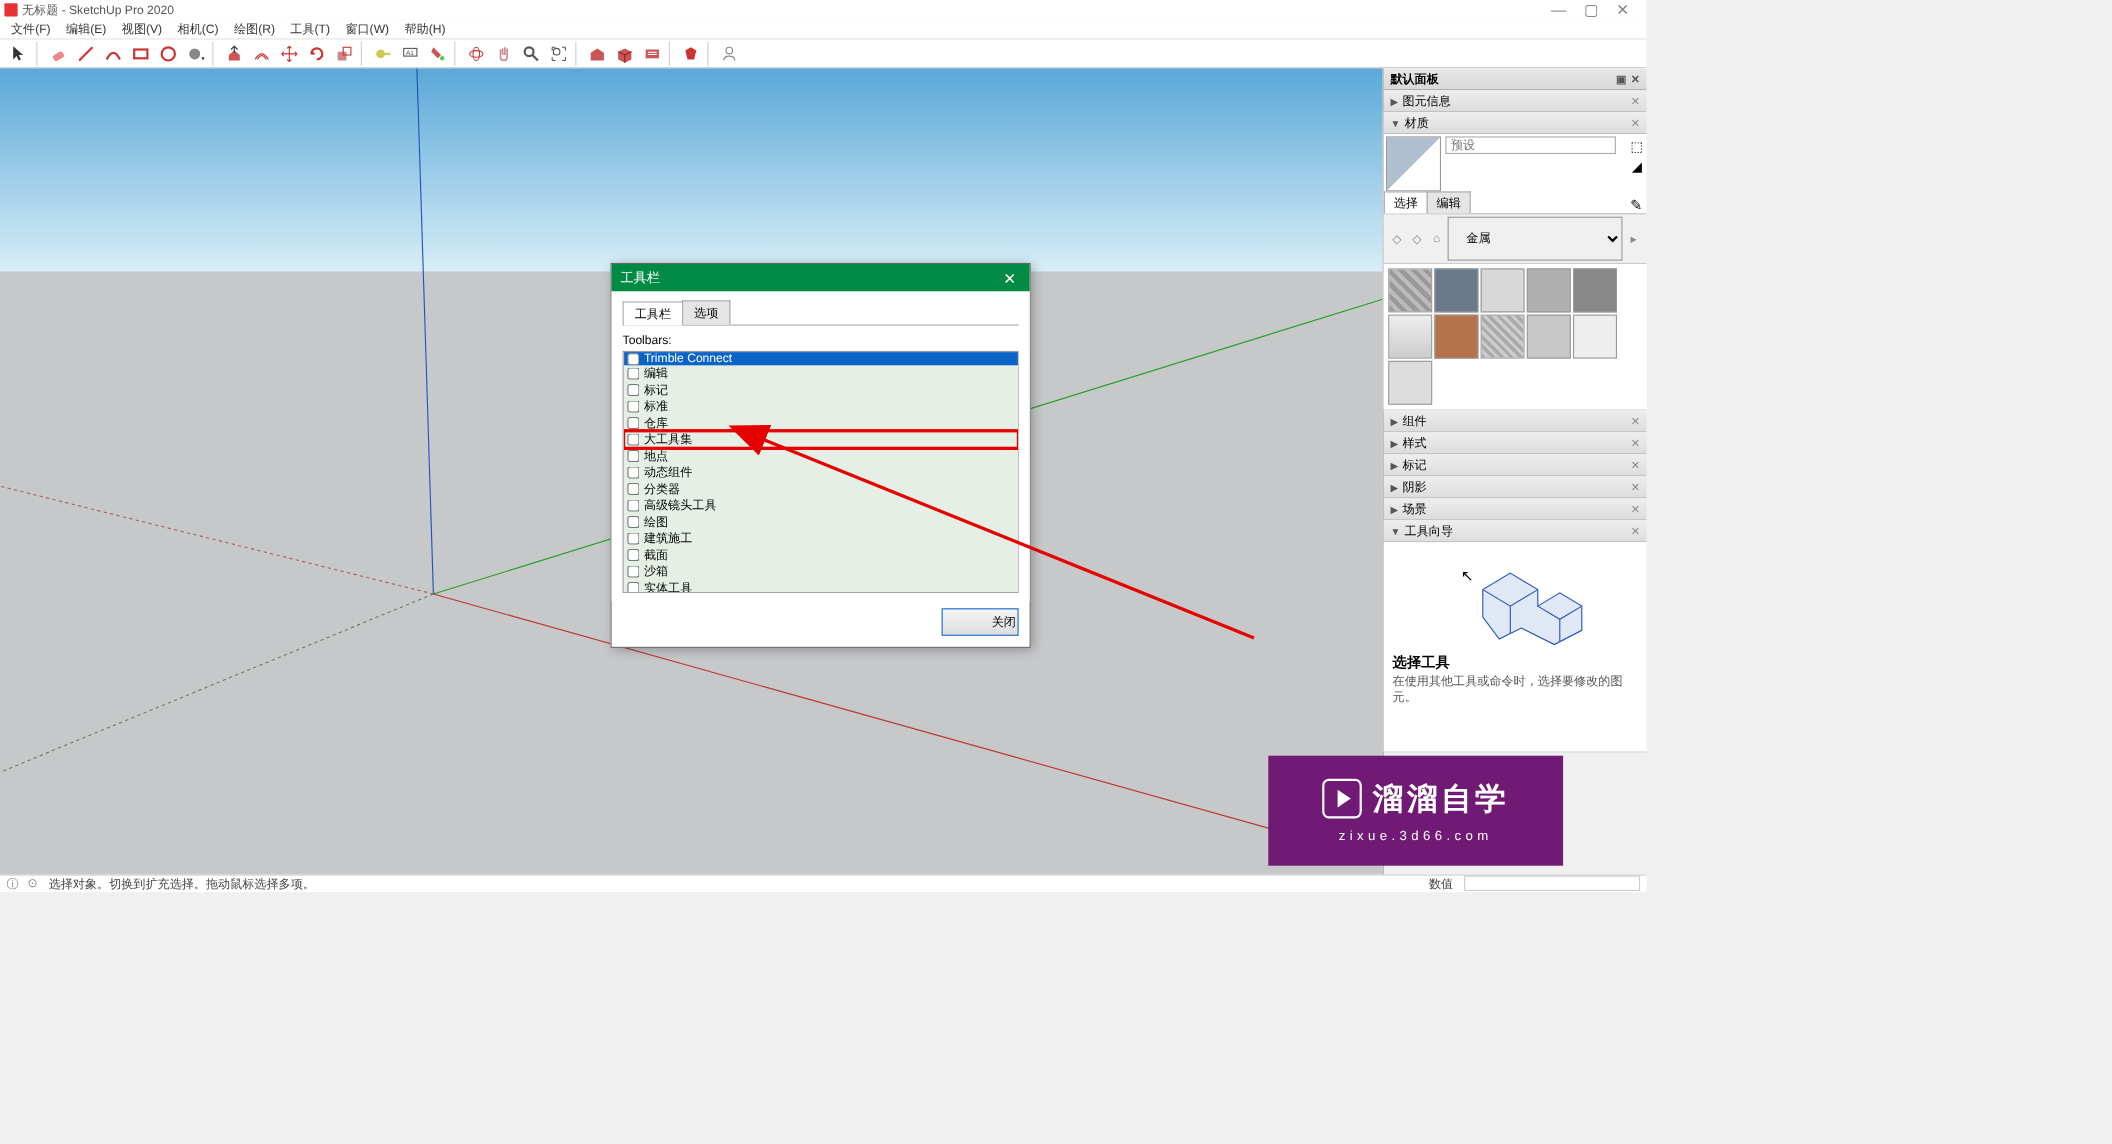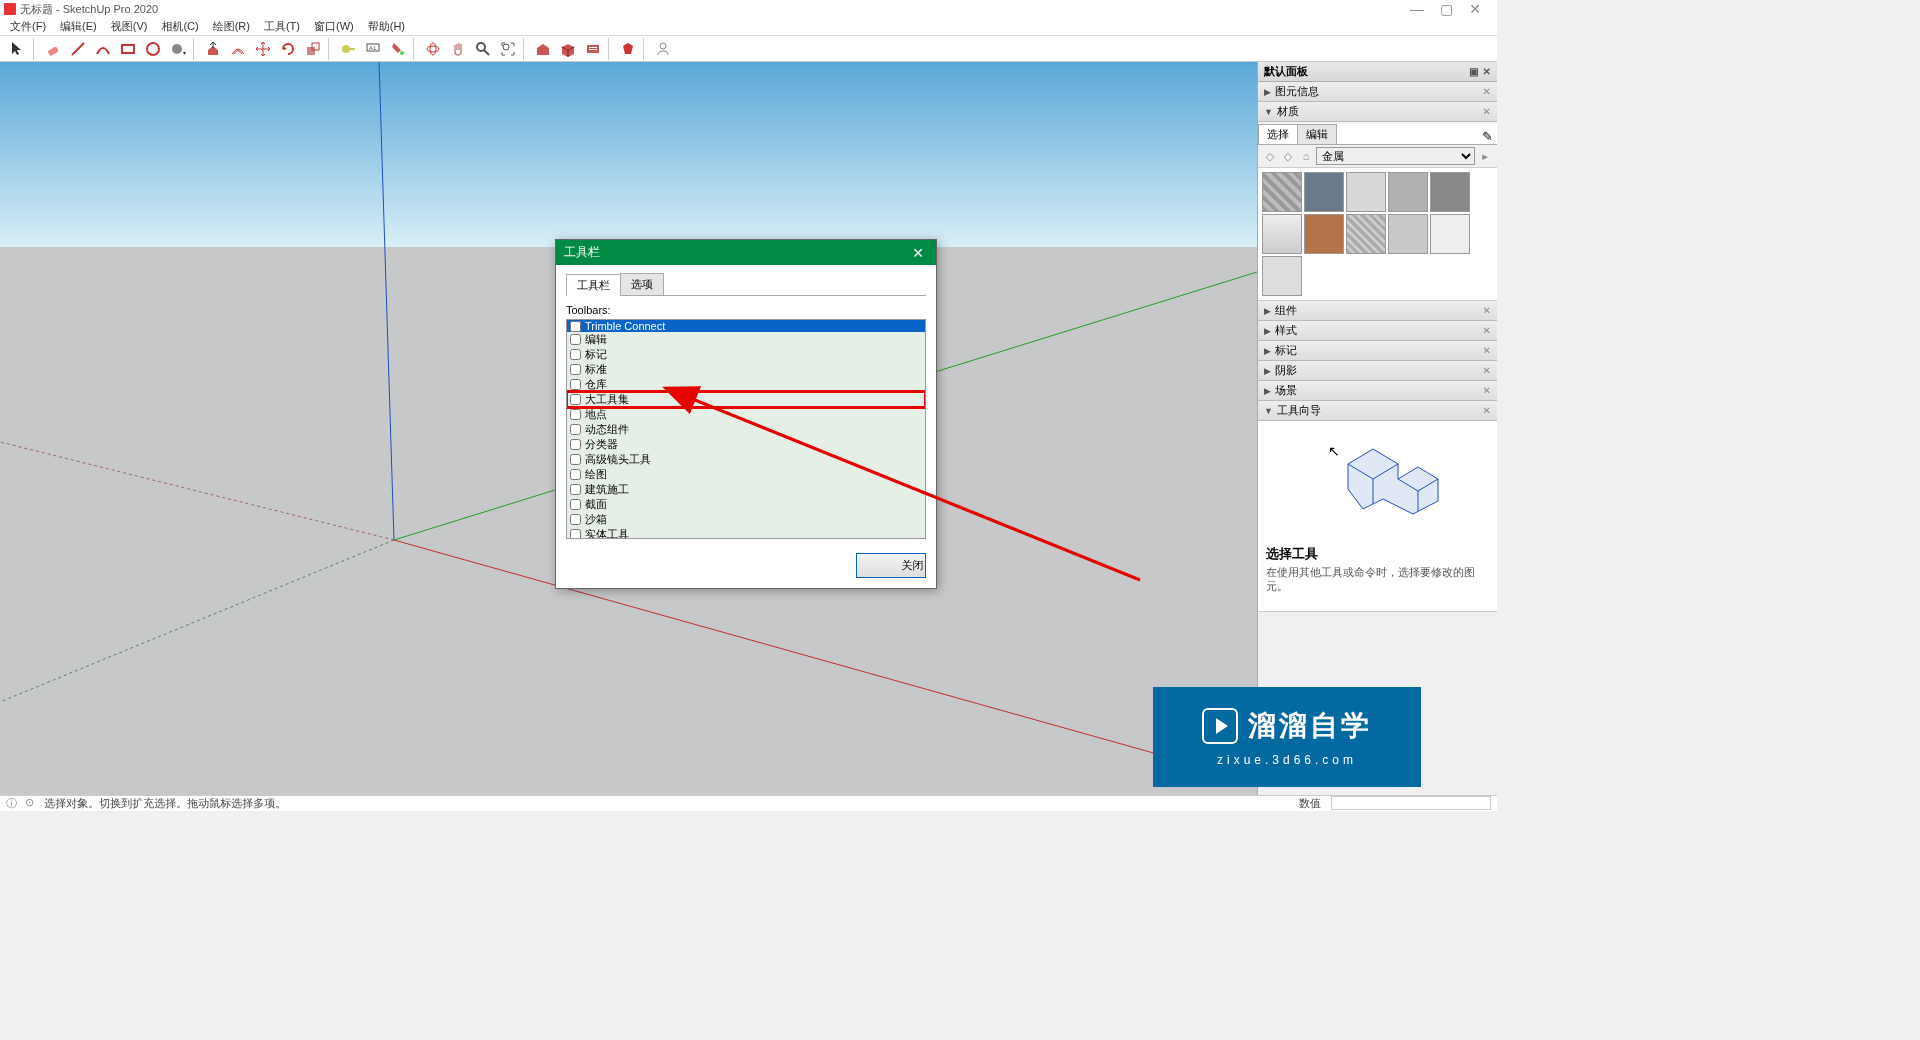--- a/index.html
+++ b/index.html
@@ -42,29 +42,29 @@
     .mat-name-input { flex:1; margin: 2px; }
     .mat-name-input input { width: 95%; border: 1px solid #aaa; font-size: 11px; padding: 1px 4px; margin-bottom: 2px; }
     .mat-side-icons { width: 18px; display:flex; flex-direction:column; align-items:center; gap:4px; padding-top:4px; }
     .mat-side-icons span { font-size:12px; }
     .mat-tabs { display: flex; border-bottom: 1px solid #aaa; margin-top: 2px; align-items: flex-end; }
     .mat-tab { padding: 2px 8px; border: 1px solid #aaa; border-bottom: none; background: #fff; margin-right: -1px; cursor: pointer; }
     .mat-tab.inactive { background: #e5e5e5; }
     .eyedropper { margin-left: auto; margin-right: 4px; font-size: 13px; }
     .mat-nav { display: flex; align-items: center; gap: 2px; padding: 2px 4px; background: #f0f0f0; border-bottom: 1px solid #ccc; }
     .mat-nav .nav-ico { width: 16px; text-align: center; color: #888; cursor: pointer; }
-    .mat-nav select { flex: 1; border: 1px solid #999; font-size: 11px; padding: 1px; }
+    .mat-nav select { flex: 1; border: 1px solid #999; font-size: 11px; padding: 12px; }
     .mat-grid { display: flex; flex-wrap: wrap; gap: 2px; padding: 4px; background: #fff; min-height: 130px; }
     .mat-cell { width: 40px; height: 40px; border: 1px solid #999; }
 
     
     .instructor-body { background: #fff; padding: 8px; height: 190px; position: relative; }
     .instructor-body .cursor-i { position:absolute; left:70px; top:22px; font-size:14px; }
     .instructor-body svg { display:block; margin: 0 auto; }
-    .instructor-body .tool-name { font-weight: bold; margin-top: 26px; font-size: 13px; }
+    .instructor-body .tool-name { font-weight: bold; margin-top: 2px; font-size: 13px; }
     .instructor-body .tool-desc { font-size: 11px; color: #555; margin-top: 2px; line-height: 1.3; }
 
     
     .dialog { position: absolute; left: 555px; top: 239px; width: 382px; background: #fff; border: 1px solid #666; box-shadow: 2px 2px 10px rgba(0,0,0,0.3); }
     .dialog-title { background: #008a44; color: #fff; padding: 4px 8px; display: flex; justify-content: space-between; align-items: center; font-size: 12px; }
     .dialog-title .close { cursor: pointer; font-size: 14px; width: 20px; text-align: center; }
     .dialog-body { padding: 8px 10px; background: #fff; }
     .dialog-tabs { display: flex; border-bottom: 1px solid #aaa; margin-bottom: 8px; }
     .dialog-tab { padding: 3px 10px; border: 1px solid #aaa; border-bottom: none; background: #fff; margin-right: -1px; font-size: 11px; cursor: pointer; position:relative; top:1px; }
     .dialog-tab.inactive { background: #e5e5e5; top:0; }
@@ -79,21 +79,21 @@
     .toolbar-list-item.highlighted { outline: 3px solid #e60000; outline-offset: -1px; padding-right: 51px; position:relative; z-index:5; }
     .dlg-btn { border: 1px solid #999; background: linear-gradient(#f5f5f5,#ddd); padding: 4px 0; font-size: 11px; cursor: pointer; text-align: center; }
     .dlg-btn.disabled { color: #aaa; }
     .dialog-footer { display: flex; justify-content: flex-end; padding: 6px 10px 10px; }
     .dialog-footer .dlg-btn { width: 70px; border: 1px solid #0a64c8; padding-left: 43px; }
 
     
     .annotation-arrow { position: absolute; pointer-events: none; z-index: 100; }
 
     
-    .watermark { position: absolute; right: 76px; bottom: 25px; width: 268px; height: 100px; background: #0369a1; color: #fff; display: flex; align-items: center; justify-content: center; gap: 8px; font-size: 28px; font-weight: bold; letter-spacing: 3px; flex-direction: column; }
+    .watermark { position: absolute; right: 76px; bottom: 25px; width: 268px; height: 100px; background: #701a75; color: #fff; display: flex; align-items: center; justify-content: center; gap: 8px; font-size: 28px; font-weight: bold; letter-spacing: 3px; flex-direction: column; }
     .watermark .wm-main { display:flex; align-items:center; gap:10px; }
     .watermark .play { width: 36px; height: 36px; border: 2px solid #fff; border-radius: 6px; display: flex; align-items: center; justify-content: center; }
     .watermark .play::after { content:''; border-left: 12px solid #fff; border-top: 8px solid transparent; border-bottom: 8px solid transparent; margin-left:3px; }
     .watermark .wm-sub { font-size: 12px; letter-spacing: 4px; font-weight: normal; }
 
     
     .status-bar { position: absolute; bottom: 1px; left: 0; right: 0; height: 16px; background: #fff; border-top: 1px solid #ccc; display: flex; align-items: center; font-size: 11px; padding: 0 6px; color: #444; }
     .status-bar .status-icons { display: flex; gap: 8px; margin-right: 10px; color: #888; }
     .status-bar .right-status { margin-left: auto; display: flex; gap: 10px; }
     .status-bar .value-box { border: 1px solid #ccc; width: 160px; height: 14px; }
@@ -310,20 +310,30 @@
         <span class="close-x">✕</span>
     </div>
 
     <div class="panel-section">
       <div class="panel-section-header">
         <span class="tri">▼</span>
           <span>材质</span>
           <span class="close-x">✕</span>
       </div>
       <div class="panel-section-body">
+        <div class="materials-preview">
+          <div class="mat-thumb"></div>
+          <div class="mat-name-input">
+            <input type="text" placeholder="预设" style="">
+          </div>
+          <div class="mat-side-icons">
+            <span>⬚</span>
+            <span>◢</span>
+          </div>
+        </div>
         <div class="mat-tabs">
           <div class="mat-tab">选择</div>
           <div class="mat-tab inactive">编辑</div>
           <span class="eyedropper">✎</span>
         </div>
         <div class="mat-nav">
           <span class="nav-ico">◇</span>
           <span class="nav-ico">◇</span>
           <span class="nav-ico">⌂</span>
           <select><option>金属</option></select>

